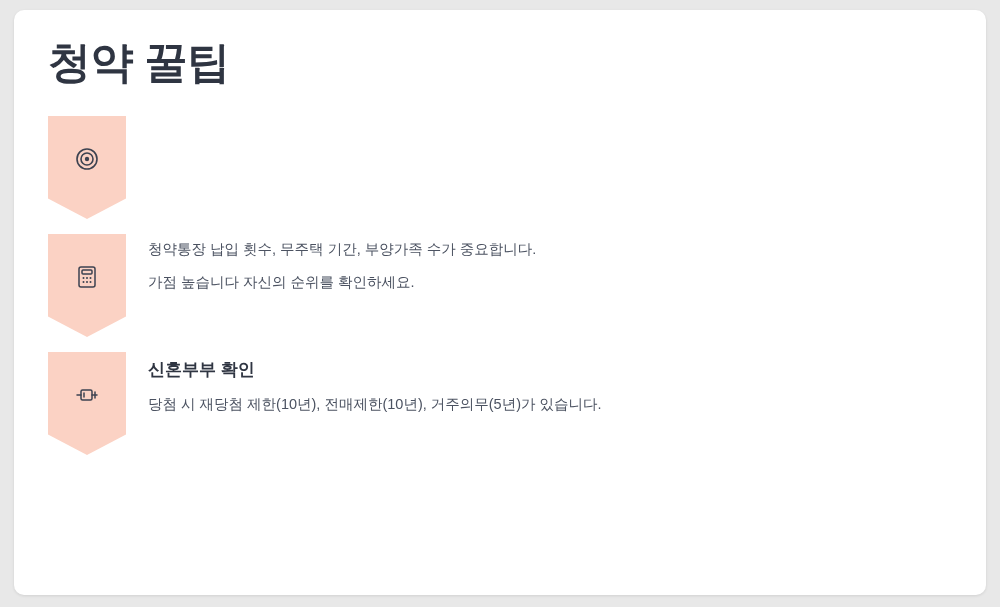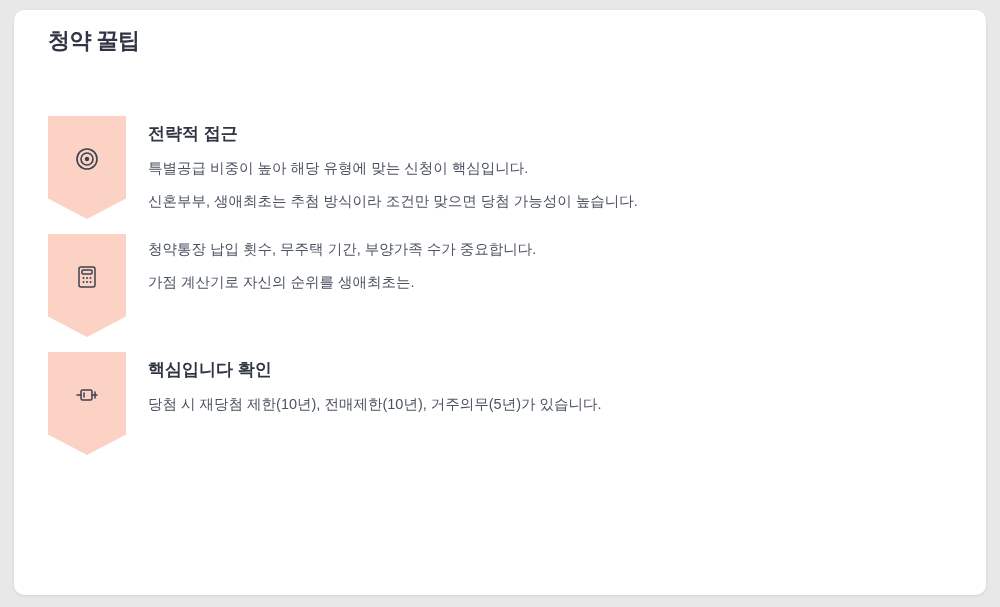--- a/index.html
+++ b/index.html
@@ -22,22 +22,22 @@
     width: 972px;
     height: 585px;
     background: #ffffff;
     border-radius: 10px;
     box-shadow: 0 1px 3px rgba(0,0,0,0.10);
     box-sizing: border-box;
   }
   .page-title {
     position: absolute;
     left: 34px;
-    top: 16px;
-    font-size: 22px;
+    top: 24px;
+    font-size: 43px;
     font-weight: bold;
     color: #2f3542;
     letter-spacing: -0.5px;
     text-align: center;
   }
   .tips {
     position: absolute;
     left: 34px;
     top: 98px;
     width: 900px;
@@ -106,64 +106,59 @@
         <div class="marker">
           <div class="shape"></div>
           <div class="glyph">
             <svg width="26" height="26" viewBox="0 0 26 26" fill="none" stroke="#3c4250" stroke-width="1.6">
               <circle cx="13" cy="13" r="10"></circle>
               <circle cx="13" cy="13" r="6"></circle>
               <circle cx="13" cy="13" r="2.2" fill="#3c4250" stroke="none"></circle>
             </svg>
           </div>
         </div>
-        <div class="tip-body">
-          <div class="tip-title">전략적 접근</div>
-          <div class="tip-line">특별공급 비중이 높아 해당 유형에 맞는 신청이 핵심입니다.</div>
-          <div class="tip-line">신혼부부, 생애최초는 추첨 방식이라 조건만 맞으면 당첨 가능성이 높습니다.</div>
-        </div>
       </div>
 
       <div class="tip-row">
         <div class="marker">
           <div class="shape"></div>
           <div class="glyph">
             <svg width="24" height="26" viewBox="0 0 24 26" fill="none" stroke="#3c4250" stroke-width="1.5">
               <rect x="4" y="3" width="16" height="20" rx="2"></rect>
               <rect x="7" y="6" width="10" height="4" rx="1"></rect>
               <circle cx="8.5" cy="14" r="1" fill="#3c4250" stroke="none"></circle>
               <circle cx="12" cy="14" r="1" fill="#3c4250" stroke="none"></circle>
               <circle cx="15.5" cy="14" r="1" fill="#3c4250" stroke="none"></circle>
               <circle cx="8.5" cy="18" r="1" fill="#3c4250" stroke="none"></circle>
               <circle cx="12" cy="18" r="1" fill="#3c4250" stroke="none"></circle>
               <circle cx="15.5" cy="18" r="1" fill="#3c4250" stroke="none"></circle>
             </svg>
           </div>
         </div>
         <div class="tip-body">
           <div class="tip-line">청약통장 납입 횟수, 무주택 기간, 부양가족 수가 중요합니다.</div>
-          <div class="tip-line">가점 계산기로 자신의 순위를 생애최초는.</div>
+          <div class="tip-line">가점 높습니다 자신의 순위를 확인하세요.</div>
         </div>
       </div>
 
 
       <div class="tip-row">
         <div class="marker">
           <div class="shape"></div>
           <div class="glyph">
             <svg width="28" height="22" viewBox="0 0 28 22" fill="none" stroke="#3c4250" stroke-width="1.5">
               <rect x="8" y="6" width="11" height="10" rx="1.5"></rect>
               <path d="M4 11 H8" stroke-linecap="round"></path>
               <path d="M19 11 H24" stroke-linecap="round"></path>
               <path d="M22 8 V14" stroke-linecap="round"></path>
               <path d="M11 9 V13" stroke-linecap="round"></path>
             </svg>
           </div>
         </div>
         <div class="tip-body">
-          <div class="tip-title">핵심입니다 확인</div>
+          <div class="tip-title">신혼부부 확인</div>
           <div class="tip-line">당첨 시 재당첨 제한(10년), 전매제한(10년), 거주의무(5년)가 있습니다.</div>
         </div>
       </div>
 
     </div>
   </div>
 </div>
 
 </body></html>

